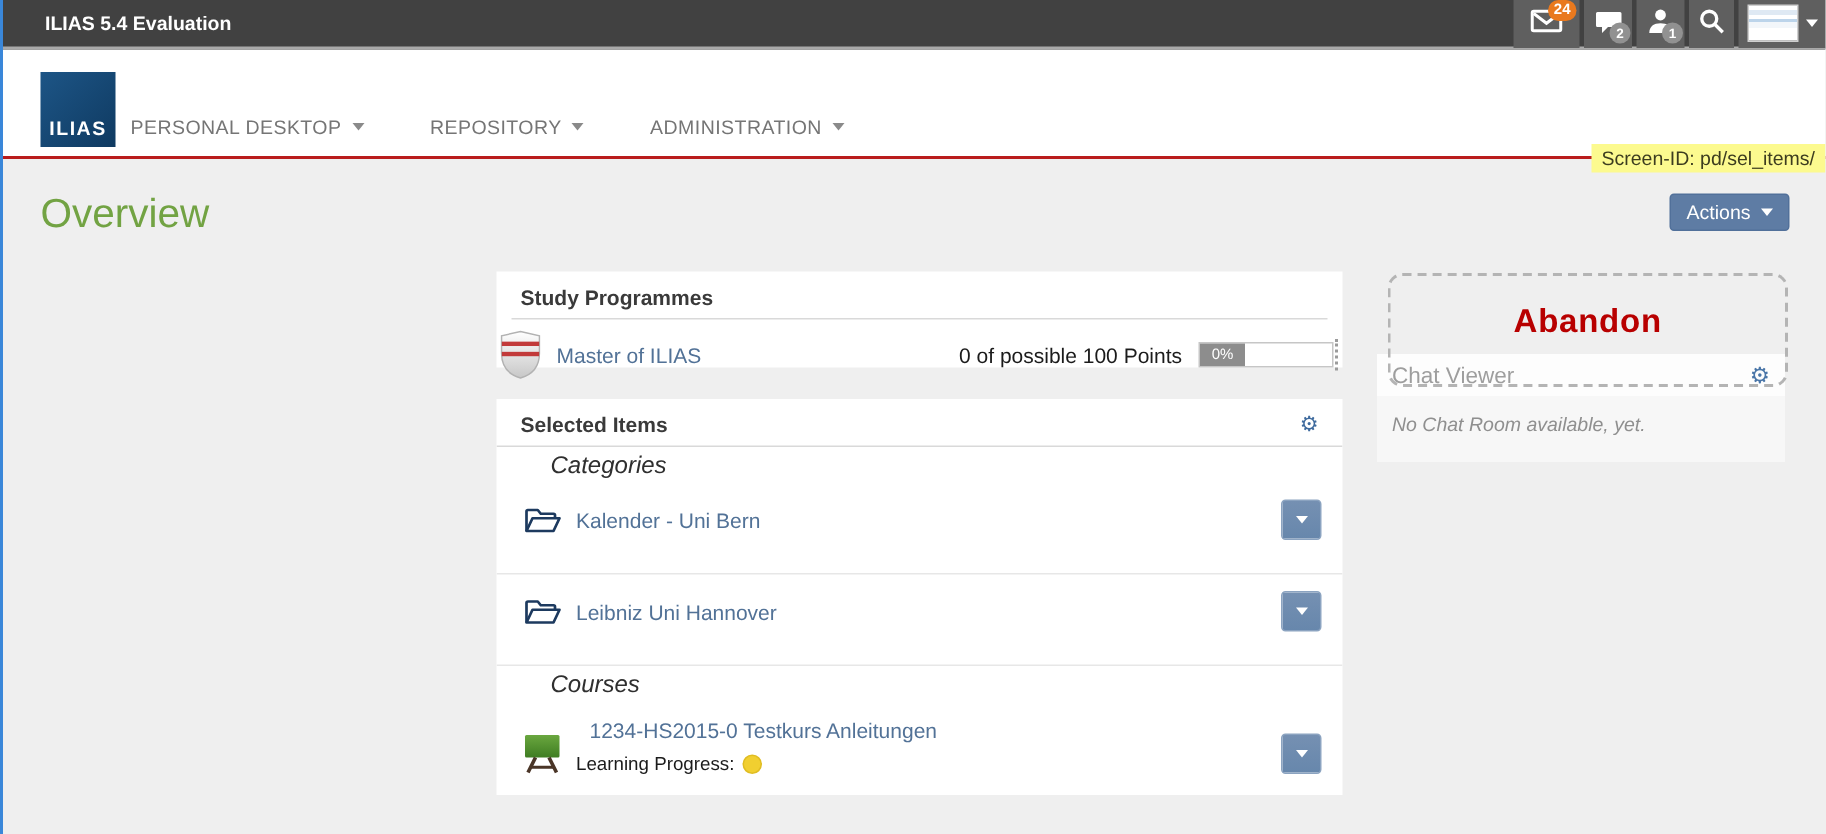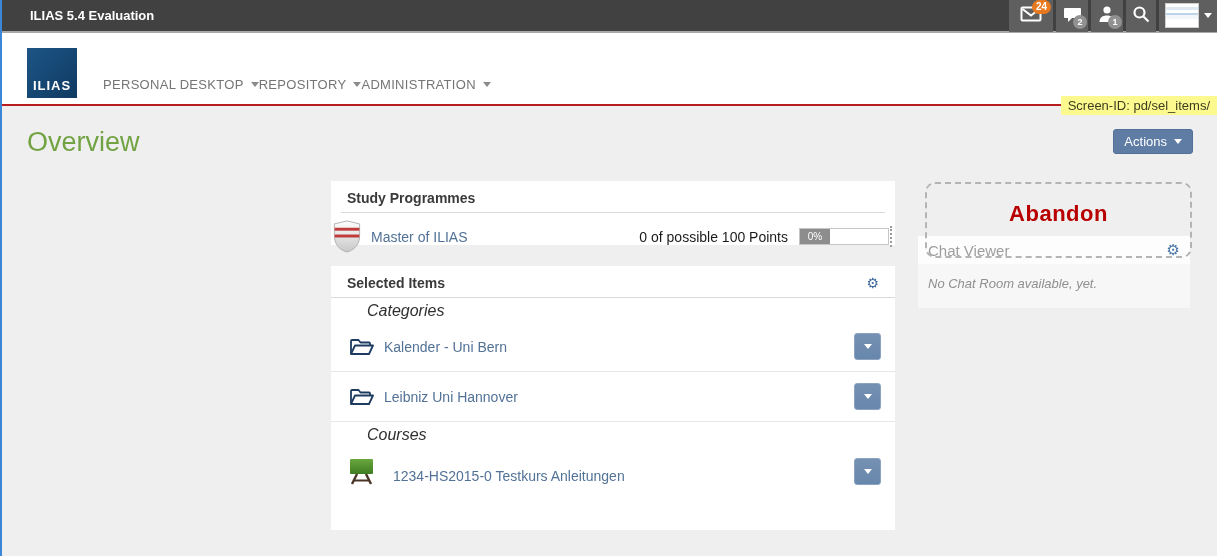--- a/index.html
+++ b/index.html
@@ -33,21 +33,21 @@
           border-top:5px solid currentColor; display:inline-block; }
   .tile .caret{ color:#fff; margin-left:5px; }
 
   
   .brandbar{ position:absolute; left:0; top:33px; right:0; height:73px; background:#fff;
              border-bottom:2px solid #b91c1c; z-index:5; }
   .logo{ position:absolute; left:27px; top:15px; width:50px; height:50px;
          background:linear-gradient(135deg,#1d5586,#0f3a61); color:#fff;
          display:flex; align-items:flex-end; justify-content:center;
          font-size:13px; font-weight:bold; letter-spacing:1px; padding-bottom:5px; cursor:pointer; }
-  .mainnav{ position:absolute; left:103px; top:44px; display:flex; }
+  .mainnav{ position:absolute; left:87px; top:44px; display:flex; gap:44px; }
   .nav-item{ font-size:13px; color:#757575; letter-spacing:.3px; display:flex; align-items:center;
              gap:7px; cursor:pointer; background:none; border:none; font-family:inherit; }
   .nav-item .caret{ color:#8a8a8a; }
 
   
   .screen-id{ position:absolute; top:96px; right:0; background:#fcfa8f; color:#3c3c1f;
               font-size:13px; padding:2px 7px; z-index:6; }
   .page-title{ position:absolute; left:27px; top:127px; font-size:27px; color:#72a343; font-weight:400; }
   .actions-btn{ position:absolute; top:129px; right:24px; background:#5e7ca4; border:1px solid #51709a;
                 border-radius:3px; color:#fff; font-size:13px; font-family:inherit; padding:4px 10px;
@@ -69,21 +69,21 @@
   .item-link{ color:#527297; font-size:14px; text-decoration:none; cursor:pointer; }
   .points{ margin-left:auto; font-size:14px; color:#1b1b1b; }
   .pbar-wrap{ position:relative; margin-left:11px; margin-right:4px; }
   .pbar{ width:90px; height:17px; border:1px solid #c6c6c6; background:#fff; display:flex; }
   .pbar-fill{ width:30px; background:#8d8d8d; color:#fff; font-size:10px; display:flex;
               align-items:center; justify-content:center; }
   .pbar-dots{ position:absolute; right:-3px; top:-2px; height:21px; border-right:2px dotted #9b9b9b; }
 
   .si-panel{ height:264px; overflow:hidden; }
   .section-label{ font-style:italic; font-size:16px; color:#2f2f2f; padding:4px 16px 2px;margin-left:20px; }
-  .si-row{ display:flex; align-items:center; padding:11px 14px 11px 16px; border-bottom:1px solid #e7e7e7; }
+  .si-row{ display:flex; align-items:center; padding:11px 14px 22px 16px; border-bottom:1px solid #e7e7e7; }
   .si-row.course{ align-items:flex-end; border-bottom:none; }
   .icon-cell{ width:28px; display:flex; justify-content:center; flex-shrink:0; }
   .si-row .item-link{ margin-left:9px; }
   .item-body{ margin-left:9px; }
   .detail{ font-size:12.5px; color:#1b1b1b; margin-top:5px; display:flex; align-items:center; }
   .lp-dot{ width:13px; height:13px; border-radius:50%; background:#f1cf30; border:1px solid #e0bd22;
            margin-left:5px; display:inline-block; }
   .drop-btn{ margin-left:auto; width:27px; height:27px; border-radius:3px;
              background:linear-gradient(#7590b2,#6787ac); border:1px solid #8ba3c0;
              display:flex; align-items:center; justify-content:center; cursor:pointer; flex-shrink:0; }
@@ -257,20 +257,24 @@
           </linearGradient>
             </defs>
           <rect x="2" y="2" width="23" height="15" rx="1" fill="url(#bgn)"></rect>
           <path d="M9 17 L4 27" stroke="#4a3527" stroke-width="2.4"></path>
           <path d="M18 17 L23 27" stroke="#4a3527" stroke-width="2.4"></path>
           <path d="M6 23.5 L21 23.5" stroke="#4a3527" stroke-width="2"></path>
         </svg>
       </span>
       <div class="item-body">
         <a class="item-link">1234-HS2015-0 Testkurs Anleitungen</a>
+        <div class="detail">
+          <span>Learning Progress:</span>
+          <span class="lp-dot"></span>
+        </div>
       </div>
       <button class="drop-btn">
         <span class="caret"></span>
       </button>
     </div>
   </section>
 </div>
 
 <section class="chat-panel">
   <div class="chat-hd">

